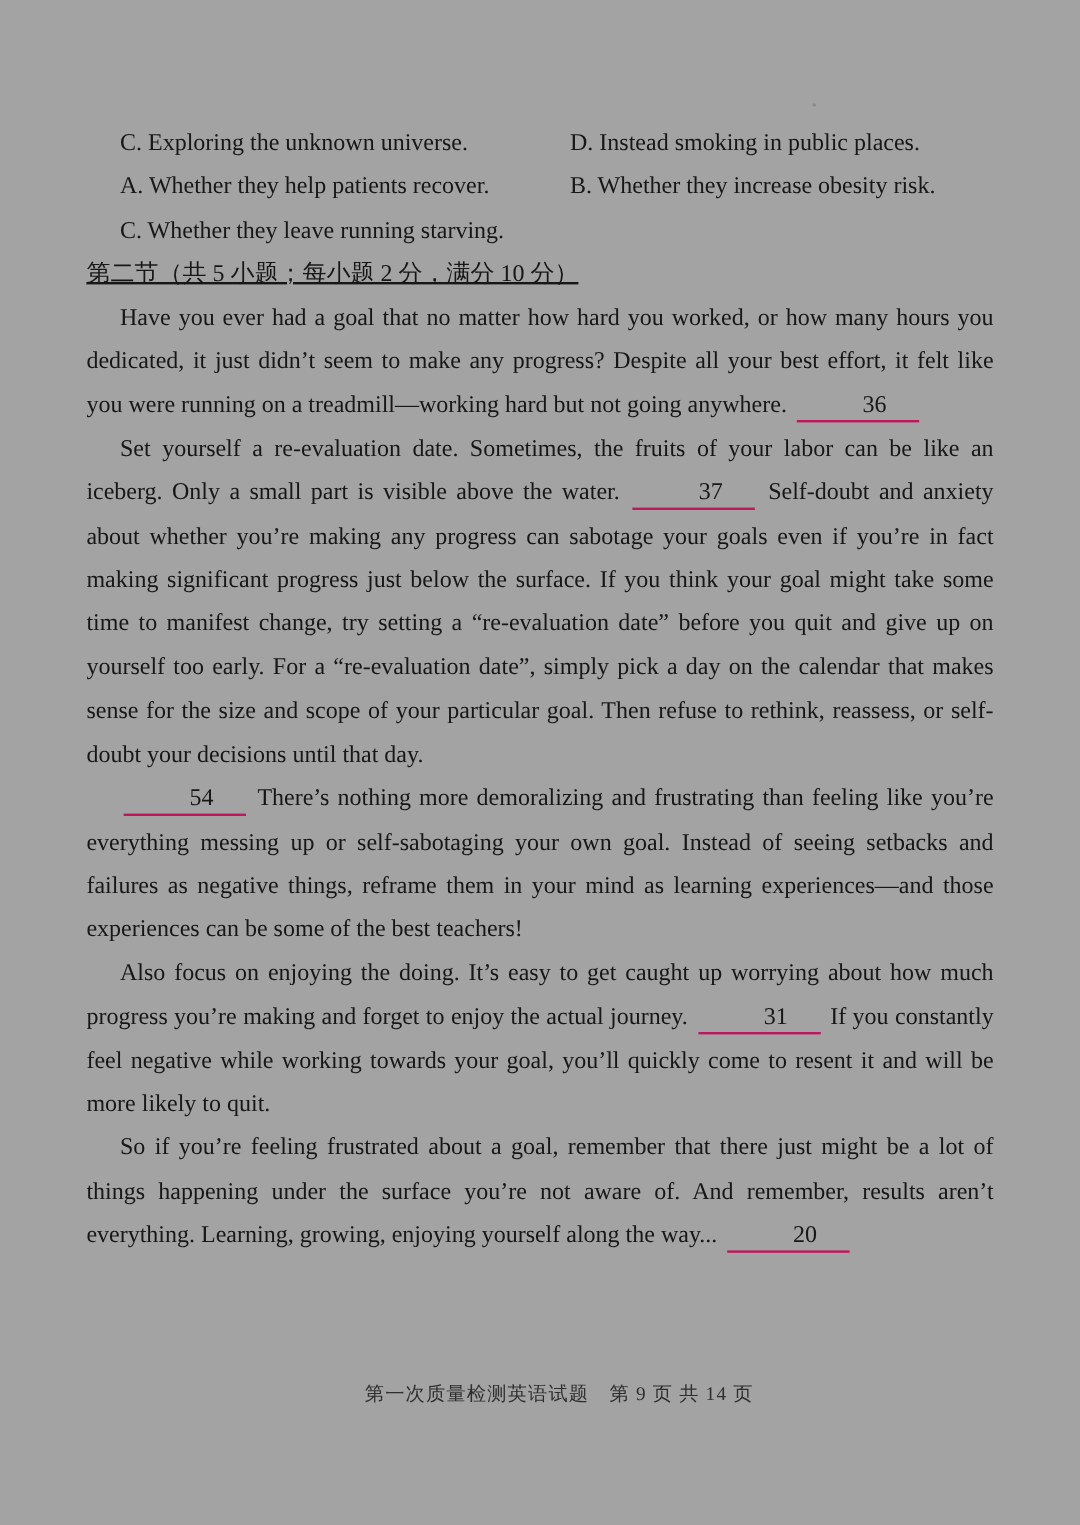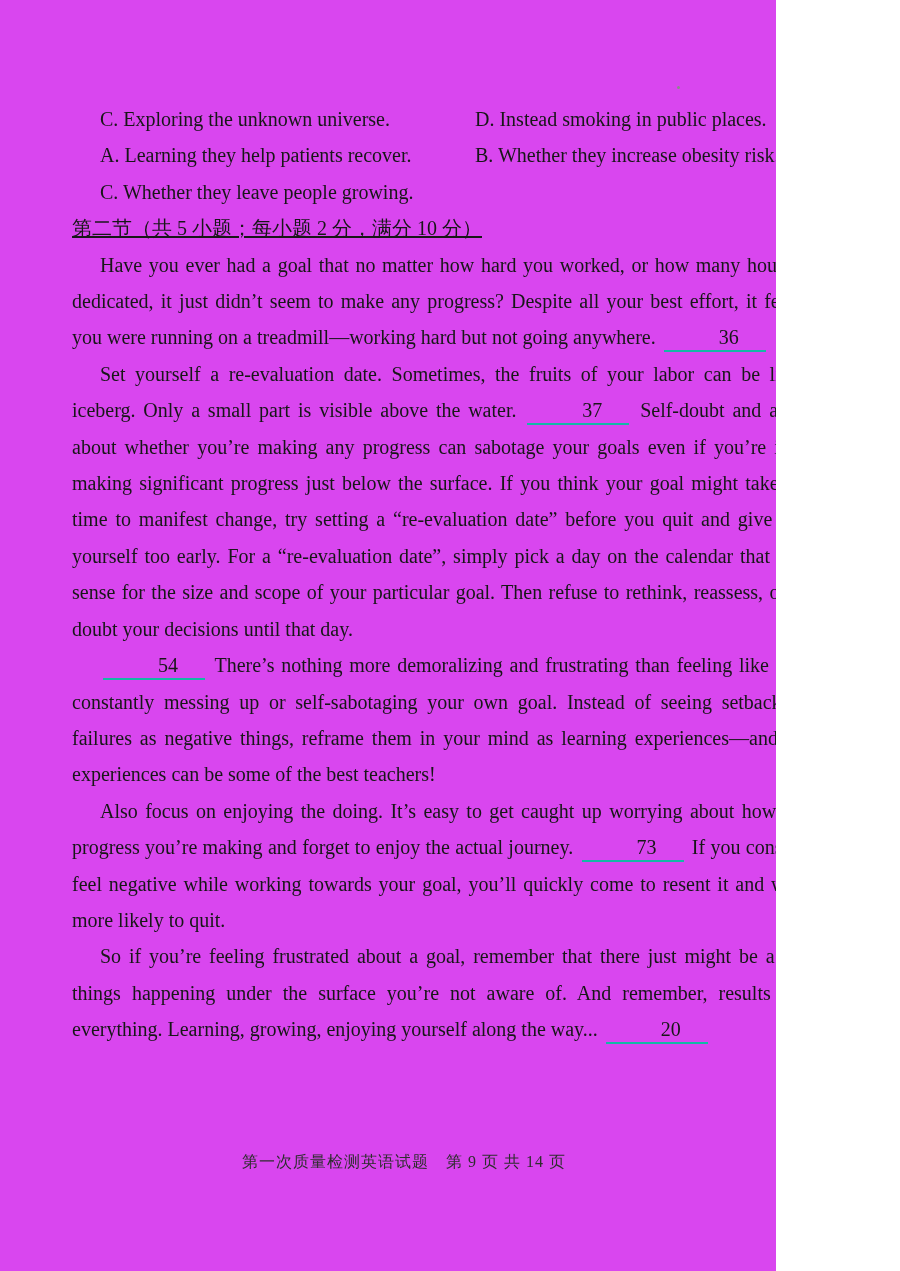--- a/index.html
+++ b/index.html
@@ -2,23 +2,23 @@
 <html><head>
 <meta charset="utf-8">
 <style>
   html, body {
     margin: 0;
     padding: 0;
     background: #ffffff;
   }
   .page {
     position: relative;
-    width: 776px;
+    width: 900px;
     height: 1271px;
-    background: #d946ef;
+    background: #a3a3a3;
     overflow: hidden;
     font-family: "Liberation Serif", "DejaVu Serif", serif;
     color: #171717;
   }
   .artifact-dot {
     position: absolute;
     left: 677px;
     top: 86px;
     width: 3px;
     height: 3px;
@@ -57,21 +57,21 @@
     text-indent: 30px;
   }
   .para {
     text-align: justify;
     text-indent: 28px;
   }
   .blank {
     display: inline-block;
     min-width: 102px;
     text-align: center;
-    border-bottom: 2px solid #14b8a6;
+    border-bottom: 2px solid #be185d;
     line-height: 26px;
     margin: 0 3px;
   }
   .footer {
     position: absolute;
     left: 16px;
     top: 1152px;
     width: 100%;
     text-align: center;
     font-size: 16px;
@@ -88,50 +88,50 @@
 
   <main class="content">
 
     <div class="opt-row">
       <span class="opt opt-left">C. Exploring the unknown universe.</span>
       <span class="opt">D. Instead smoking in public places.</span>
     </div>
 
 
     <div class="opt-row">
-      <span class="opt opt-left">A. Learning they help patients recover.</span>
+      <span class="opt opt-left">A. Whether they help patients recover.</span>
       <span class="opt">B. Whether they increase obesity risk.</span>
     </div>
 
     <div class="opt-row">
-      <span class="opt opt-left">C. Whether they leave people growing.</span>
+      <span class="opt opt-left">C. Whether they leave running starving.</span>
     </div>
 
     <div class="section-heading">第二节（共 5 小题；每小题 2 分，满分 10 分）</div>
 
 
     <p class="para">
       <span>Have you ever had a goal that no matter how hard you worked, or how many hours you dedicated, it just didn’t seem to make any progress? Despite all your best effort, it felt like you were running on a treadmill—working hard but not going anywhere.</span>
       <span class="blank">36</span>
     </p>
 
     <p class="para">
       <span>Set yourself a re-evaluation date. Sometimes, the fruits of your labor can be like an iceberg. Only a small part is visible above the water.</span>
       <span class="blank">37</span>
       <span>Self-doubt and anxiety about whether you’re making any progress can sabotage your goals even if you’re in fact making significant progress just below the surface. If you think your goal might take some time to manifest change, try setting a “re-evaluation date” before you quit and give up on yourself too early. For a “re-evaluation date”, simply pick a day on the calendar that makes sense for the size and scope of your particular goal. Then refuse to rethink, reassess, or self-doubt your decisions until that day.</span>
     </p>
 
     <p class="para">
       <span class="blank">54</span>
-      <span>There’s nothing more demoralizing and frustrating than feeling like you’re constantly messing up or self-sabotaging your own goal. Instead of seeing setbacks and failures as negative things, reframe them in your mind as learning experiences—and those experiences can be some of the best teachers!</span>
+      <span>There’s nothing more demoralizing and frustrating than feeling like you’re everything messing up or self-sabotaging your own goal. Instead of seeing setbacks and failures as negative things, reframe them in your mind as learning experiences—and those experiences can be some of the best teachers!</span>
     </p>
 
     <p class="para">
       <span>Also focus on enjoying the doing. It’s easy to get caught up worrying about how much progress you’re making and forget to enjoy the actual journey.</span>
-      <span class="blank">73</span>
+      <span class="blank">31</span>
       <span>If you constantly feel negative while working towards your goal, you’ll quickly come to resent it and will be more likely to quit.</span>
     </p>
 
     <p class="para">
       <span>So if you’re feeling frustrated about a goal, remember that there just might be a lot of things happening under the surface you’re not aware of. And remember, results aren’t everything. Learning, growing, enjoying yourself along the way...</span>
       <span class="blank">20</span>
     </p>
 
   </main>
 

